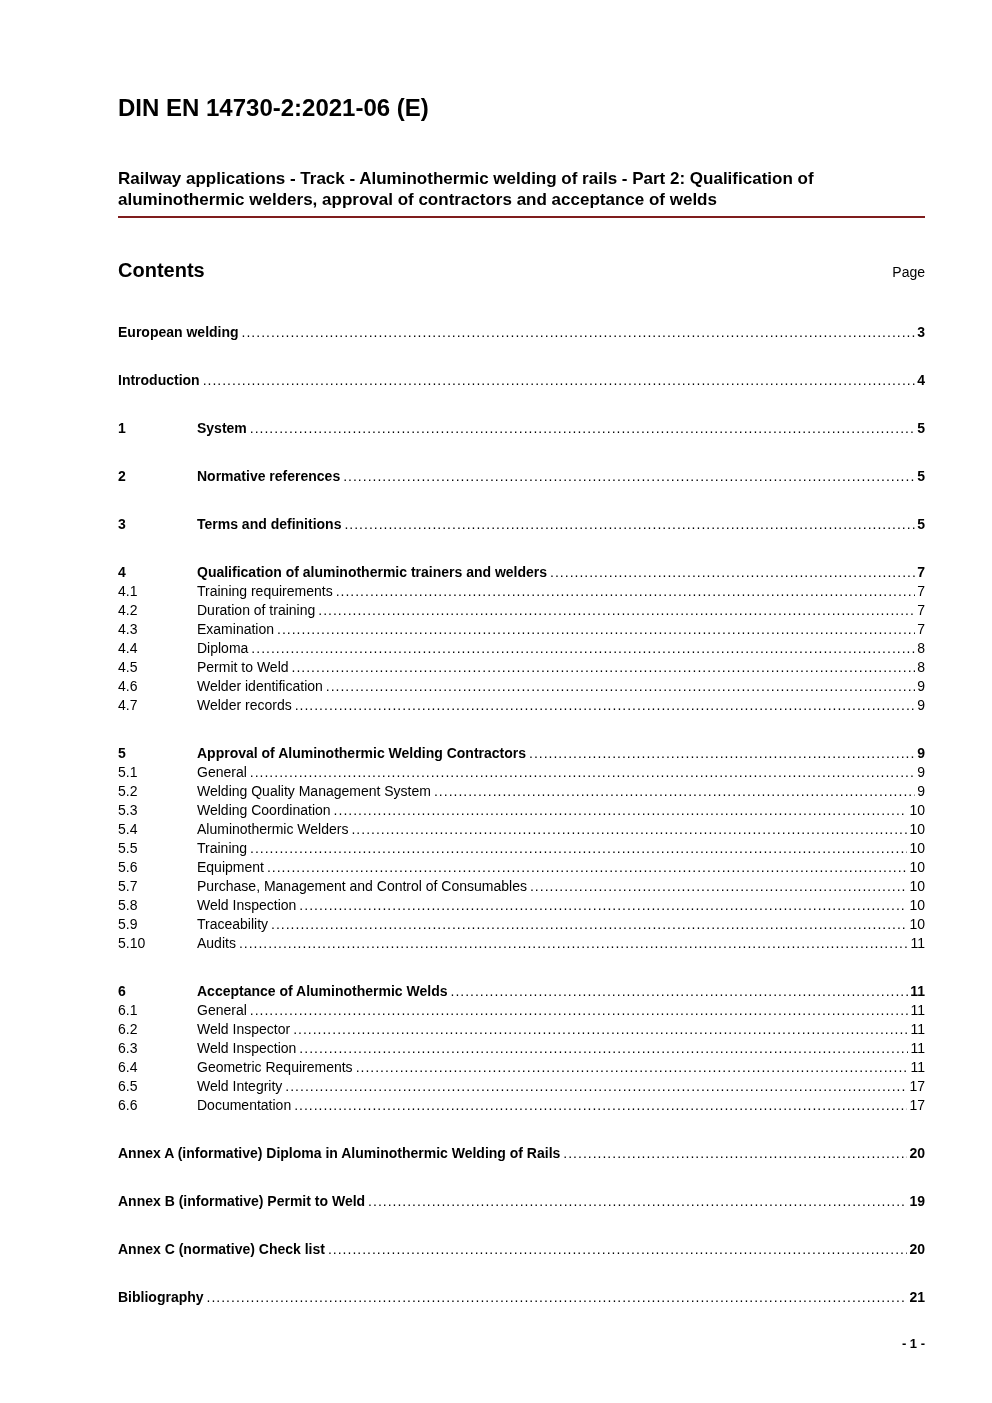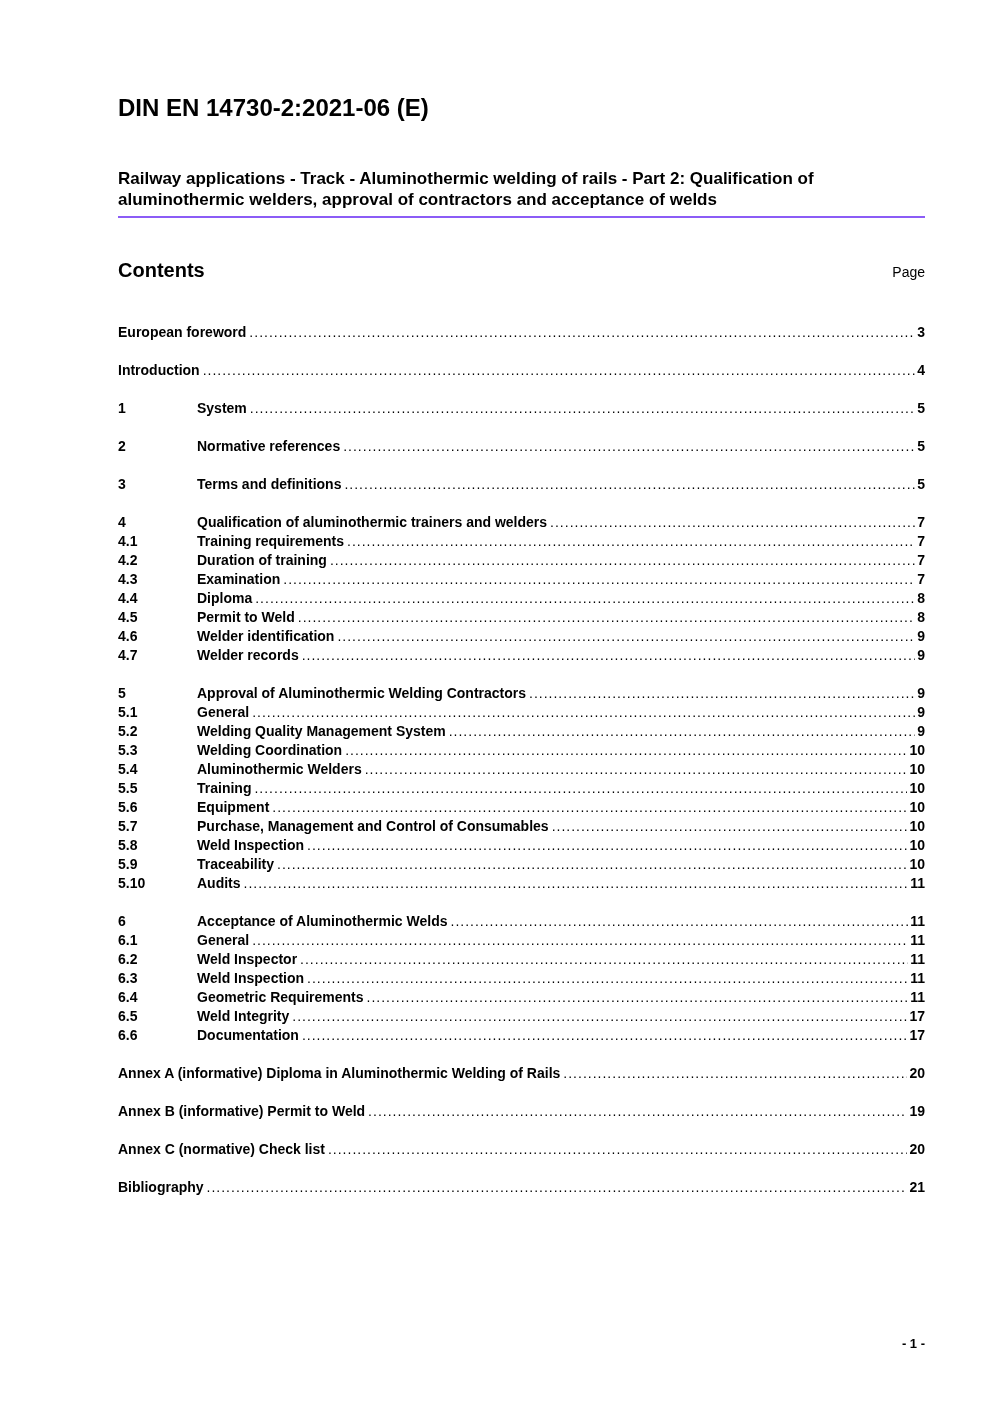--- a/index.html
+++ b/index.html
@@ -21,21 +21,21 @@
     font-size: 24px;
     font-weight: bold;
     line-height: 28px;
   }
   .doc-subtitle {
     margin-top: 46px;
     font-size: 17px;
     font-weight: bold;
     line-height: 21px;
     padding-bottom: 6px;
-    border-bottom: 2px solid #8b5cf6;
+    border-bottom: 2px solid #7f1d1d;
   }
   .contents-row {
     margin-top: 41px;
     display: flex;
     justify-content: space-between;
     align-items: baseline;
   }
   .contents-heading {
     font-size: 20px;
     font-weight: bold;
@@ -47,23 +47,23 @@
   }
   .toc {
     margin-top: 41px;
     font-size: 14px;
   }
   .toc-row {
     display: flex;
     align-items: baseline;
     line-height: 19px;
   }
-  .toc-gap { margin-top: 19px; }
+  .toc-gap { margin-top: 29px; }
   .toc-top { font-weight: bold; }
-  .toc-sub { font-weight: bold; }
+  .toc-sub { font-weight: normal; }
   .toc-num {
     flex: none;
     width: 79px;
   }
   .toc-label { flex: none; white-space: nowrap; }
   .toc-dots {
     flex: 1 1 auto;
     overflow: hidden;
     white-space: nowrap;
     margin-left: 3px;
@@ -96,21 +96,21 @@
 
   <h2 class="doc-subtitle">Railway applications - Track - Aluminothermic welding of rails - Part 2: Qualification of aluminothermic welders, approval of contractors and acceptance of welds</h2>
 
   <div class="contents-row">
     <div class="contents-heading">Contents</div>
     <div class="page-col-label">Page</div>
   </div>
 
   <div class="toc" id="toc-list">
       <div class="toc-row toc-top">
-        <span class="toc-label">European foreword</span>
+        <span class="toc-label">European welding</span>
         <span class="toc-dots"></span>
         <span class="toc-page">3</span>
       </div>
       <div class="toc-row toc-top toc-gap">
         <span class="toc-label">Introduction</span>
         <span class="toc-dots"></span>
         <span class="toc-page">4</span>
       </div>
       <div class="toc-row toc-top toc-gap">
         <span class="toc-num">1</span>

